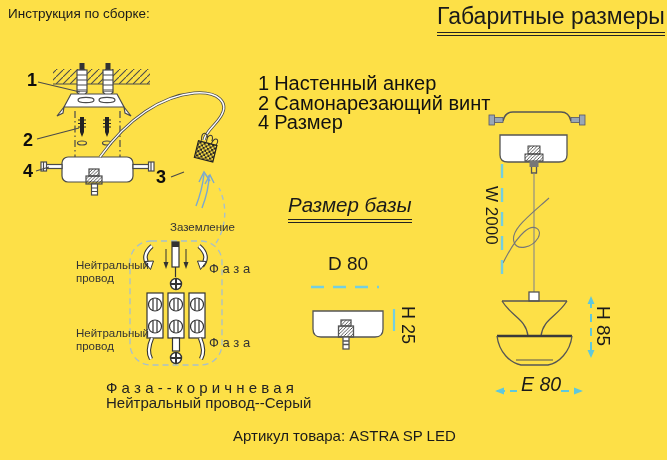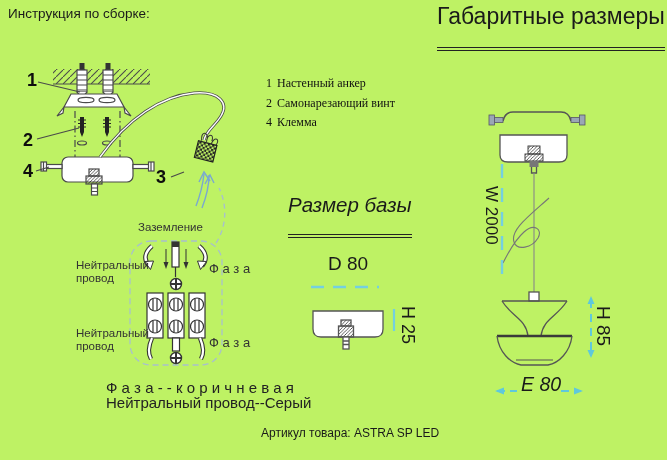--- a/index.html
+++ b/index.html
@@ -1,25 +1,25 @@
 <!DOCTYPE html>
 <html><head>
 <meta charset="utf-8">
 <style>
   html,body{margin:0;padding:0;background:#fff;}
   .stage{
-    position:relative;width:667px;height:460px;background:#bef264;overflow:hidden;
+    position:relative;width:667px;height:460px;background:#fde047;overflow:hidden;
     font-family:"Liberation Sans", sans-serif;color:#1a1a1a;
   }
   .stage svg.canvas{position:absolute;left:0;top:0;}
   .lbl{position:absolute;white-space:nowrap;line-height:1.15;}
   .rot{transform-origin:0 0;transform:rotate(90deg);}
-  .dbl{border-bottom:4px double #222;padding-bottom:18px;}
+  .dbl{border-bottom:4px double #222;padding-bottom:3px;}
   .callout{font-weight:700;font-size:18px;color:#0d0d0d;}
-  .plist{position:absolute;left:266px;top:74px;font-size:12px;line-height:19.5px;color:#111;font-family:Liberation Serif, serif;}
+  .plist{position:absolute;left:258px;top:74px;font-size:20px;line-height:19.5px;color:#111;}
   .plist-row span.num{display:inline-block;margin-right:5px;}
   .legend{position:absolute;left:71px;top:381px;font-size:15px;line-height:14.9px;color:#222;margin-left:35px;}
   .wirelbl{font-size:11.5px;color:#333;line-height:13px;}
   .phase{font-size:13px;color:#333;}
 </style>
 </head>
 <body>
 
 <div class="stage">
 
@@ -236,25 +236,25 @@
   <div class="lbl callout" style="left:156px;top:167px;">3</div>
 
   <div class="plist">
     <div class="plist-row">
       <span class="num">1</span><span>Настенный анкер</span>
     </div>
     <div class="plist-row">
       <span class="num">2</span><span>Самонарезающий винт</span>
     </div>
     <div class="plist-row">
-      <span class="num">4</span><span>Клемма</span>
+      <span class="num">4</span><span>Размер</span>
     </div>
   </div>
 
-  <div class="lbl wirelbl" style="left:138px;top:221px;">Заземление</div>
+  <div class="lbl wirelbl" style="left:170px;top:221px;">Заземление</div>
   <div class="lbl wirelbl" style="left:76px;top:259px;">
     <div>Нейтральный</div>
     <div>провод</div>
   </div>
   <div class="lbl phase" style="left:209px;top:262px;">Ф а з а</div>
   <div class="lbl wirelbl" style="left:76px;top:327px;">
     <div>Нейтральный</div>
     <div>провод</div>
   </div>
   <div class="lbl phase" style="left:209px;top:336px;">Ф а з а</div>
@@ -268,15 +268,15 @@
     <span class="dbl">Размер базы</span>
   </div>
 
   <div class="lbl" style="left:328px;top:253px;font-size:19px;text-align:center;">D 80</div>
   <div class="lbl rot" style="left:418px;top:306px;font-size:18px;">H 25</div>
 
   <div class="lbl rot" style="left:501px;top:186px;font-size:17px;">W 2000</div>
   <div class="lbl rot" style="left:614px;top:306px;font-size:19px;">H 85</div>
   <div class="lbl" style="left:521px;top:373px;font-size:19.5px;font-style:italic;">E 80</div>
 
-  <div class="lbl" style="left:233px;top:427px;font-size:12px;margin-left:28px;">Артикул товара: ASTRA SP LED</div>
+  <div class="lbl" style="left:233px;top:427px;font-size:15px;">Артикул товара: ASTRA SP LED</div>
 
 </div>
 
 </body></html>

